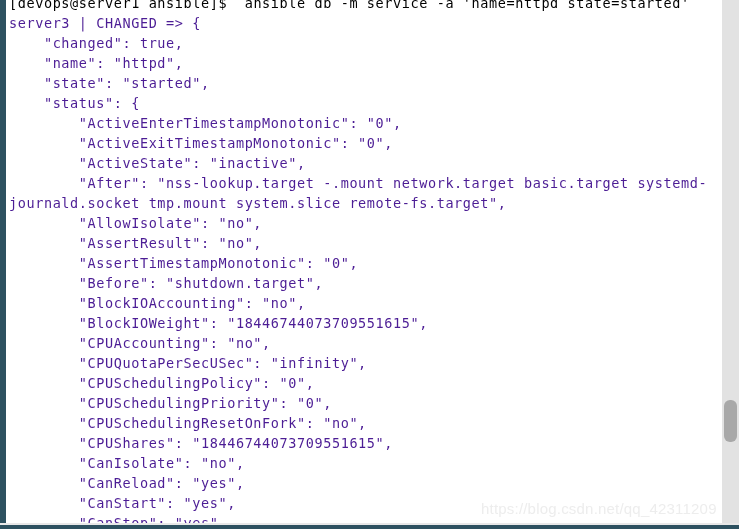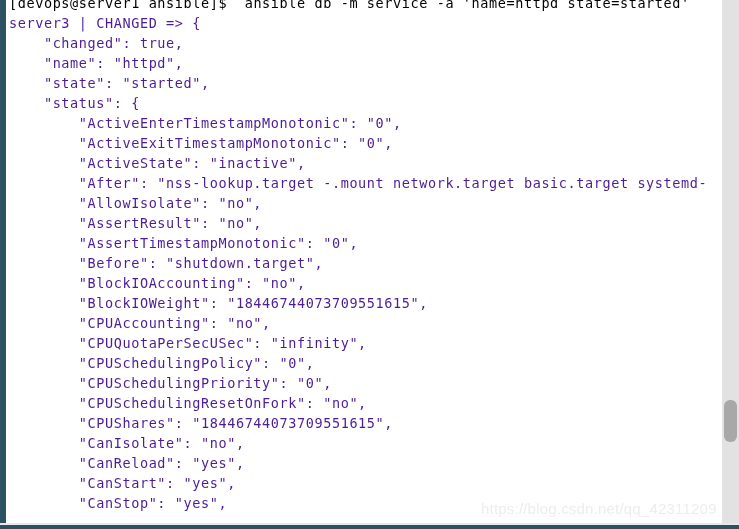--- a/index.html
+++ b/index.html
@@ -123,20 +123,21 @@
     <div class="line"><span class="c-prompt">[devops@server1 ansible]$ </span><span class="c-command"> ansible db -m service -a 'name=httpd state=started'</span></div>
   <div class="line c-output">server3 | CHANGED =&gt; {</div>
       <div class="line c-output">    "changed": true,</div>
       <div class="line c-output">    "name": "httpd",</div>
       <div class="line c-output">    "state": "started",</div>
       <div class="line c-output">    "status": {</div>
       <div class="line c-output">        "ActiveEnterTimestampMonotonic": "0",</div>
       <div class="line c-output">        "ActiveExitTimestampMonotonic": "0",</div>
       <div class="line c-output">        "ActiveState": "inactive",</div>
       <div class="line c-output">        "After": "nss-lookup.target -.mount network.target basic.target systemd-</div>
+      <div class="line c-output">journald.socket tmp.mount system.slice remote-fs.target",</div>
       <div class="line c-output">        "AllowIsolate": "no",</div>
       <div class="line c-output">        "AssertResult": "no",</div>
       <div class="line c-output">        "AssertTimestampMonotonic": "0",</div>
       <div class="line c-output">        "Before": "shutdown.target",</div>
       <div class="line c-output">        "BlockIOAccounting": "no",</div>
       <div class="line c-output">        "BlockIOWeight": "18446744073709551615",</div>
       <div class="line c-output">        "CPUAccounting": "no",</div>
       <div class="line c-output">        "CPUQuotaPerSecUSec": "infinity",</div>
       <div class="line c-output">        "CPUSchedulingPolicy": "0",</div>
       <div class="line c-output">        "CPUSchedulingPriority": "0",</div>

